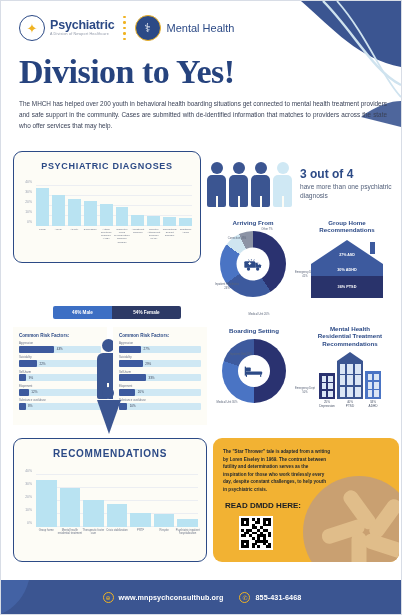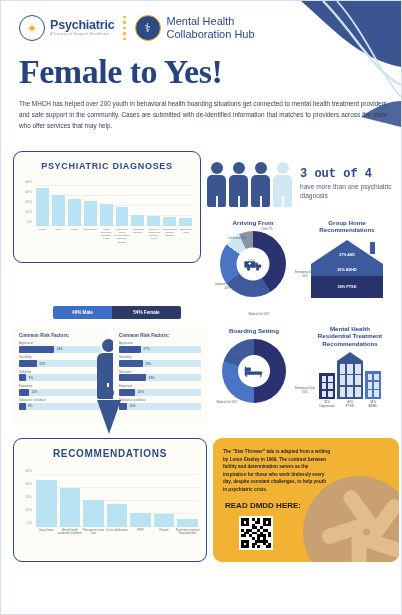--- a/index.html
+++ b/index.html
@@ -87,21 +87,21 @@
   #three-of-four { position:absolute; left:206px; top:152px; width:190px; height:62px; display:flex; align-items:center; gap:8px;}
   .people { display:flex; gap:3px; align-items:flex-end; }
   .person { width:19px; }
   .p-head { width:12px; height:12px; border-radius:50%; margin:0 auto 1px; }
   .p-body { width:19px; height:32px; border-radius:5px 5px 2px 2px; position:relative; }
   .p-body::after {
     content:""; position:absolute; bottom:0; left:50%; width:2px; height:11px;
     background:#fdfcf6; transform:translateX(-50%);
   }
   .tof-text { flex:1; }
-  .tof-head { font-size:12px; font-weight:bold; color:#2c4a86; line-height:1.1;font-family:Liberation Mono, monospace; }
+  .tof-head { font-size:12px; font-weight:bold; color:#2c4a86; line-height:1.1; }
   .tof-sub { font-size:6.6px; color:#53607a; line-height:1.35; margin-top:2px; }
 
   
   .mini-title { text-align:center; font-size:6.2px; font-weight:bold; color:#2c4a86; line-height:1.2; }
   .donut-wrap { position:relative; margin:5px auto 0; }
   .donut { border-radius:50%; position:relative; }
   .donut-hole {
     position:absolute; left:50%; top:50%; transform:translate(-50%,-50%);
     border-radius:50%; background:#ffffff;
     display:flex; align-items:center; justify-content:center;
@@ -213,27 +213,26 @@
           <i></i>
           <i></i>
           <i></i>
         </div>
       <div class="mh-logo">
         <div class="mh-mark">
           <span>⚕</span>
         </div>
         <div class="mh-text">
           <div>Mental Health</div>
-          <div>Collaboration Hub</div>
-        </div>
-      </div>
-    </div>
-  </div>
-
-  <div class="title">Female to Yes!</div>
+        </div>
+      </div>
+    </div>
+  </div>
+
+  <div class="title">Division to Yes!</div>
   <div class="intro">The MHCH has helped over 200 youth in behavioral health boarding situations get connected to mental health treatment providers and safe support in the community. Cases are submitted with de-identified information that matches to providers across the state who offer services that may help.</div>
 
   <div class="card" id="dx-card">
     <div class="chart-title">PSYCHIATRIC DIAGNOSES</div>
     <div class="plot">
       <div class="yaxis" id="dx-yaxis">
           <div class="ytick" style="bottom: 0%;">0%</div>
           <div class="ytick" style="bottom: 25%;">10%</div>
           <div class="ytick" style="bottom: 50%;">20%</div>
           <div class="ytick" style="bottom: 75%;">30%</div>
@@ -713,14 +712,27 @@
           <i style="background: rgb(255, 255, 255);"></i>
           <i></i>
           <i style="background: rgb(255, 255, 255);"></i>
           <i style="background: rgb(255, 255, 255);"></i>
           <i></i>
           <i></i>
         </div>
     </div>
   </div>
 
+  <div class="footer">
+    <svg style="position:absolute;left:0;bottom:0;width:70px;height:34px;z-index:1;" viewBox="0 0 70 34">
+      <path d="M0 34 C14 28, 24 16, 28 0 L0 0 Z" fill="#4a6bb0" opacity="0.6"></path>
+    </svg>
+    <div class="f-item">
+      <span class="f-ico">⊕</span>
+      <span class="f-text">www.mnpsychconsulthub.org</span>
+    </div>
+    <div class="f-item">
+      <span class="f-ico">✆</span>
+      <span class="f-text">855-431-6468</span>
+    </div>
+  </div>
 
 </div>
 
 </body></html>

